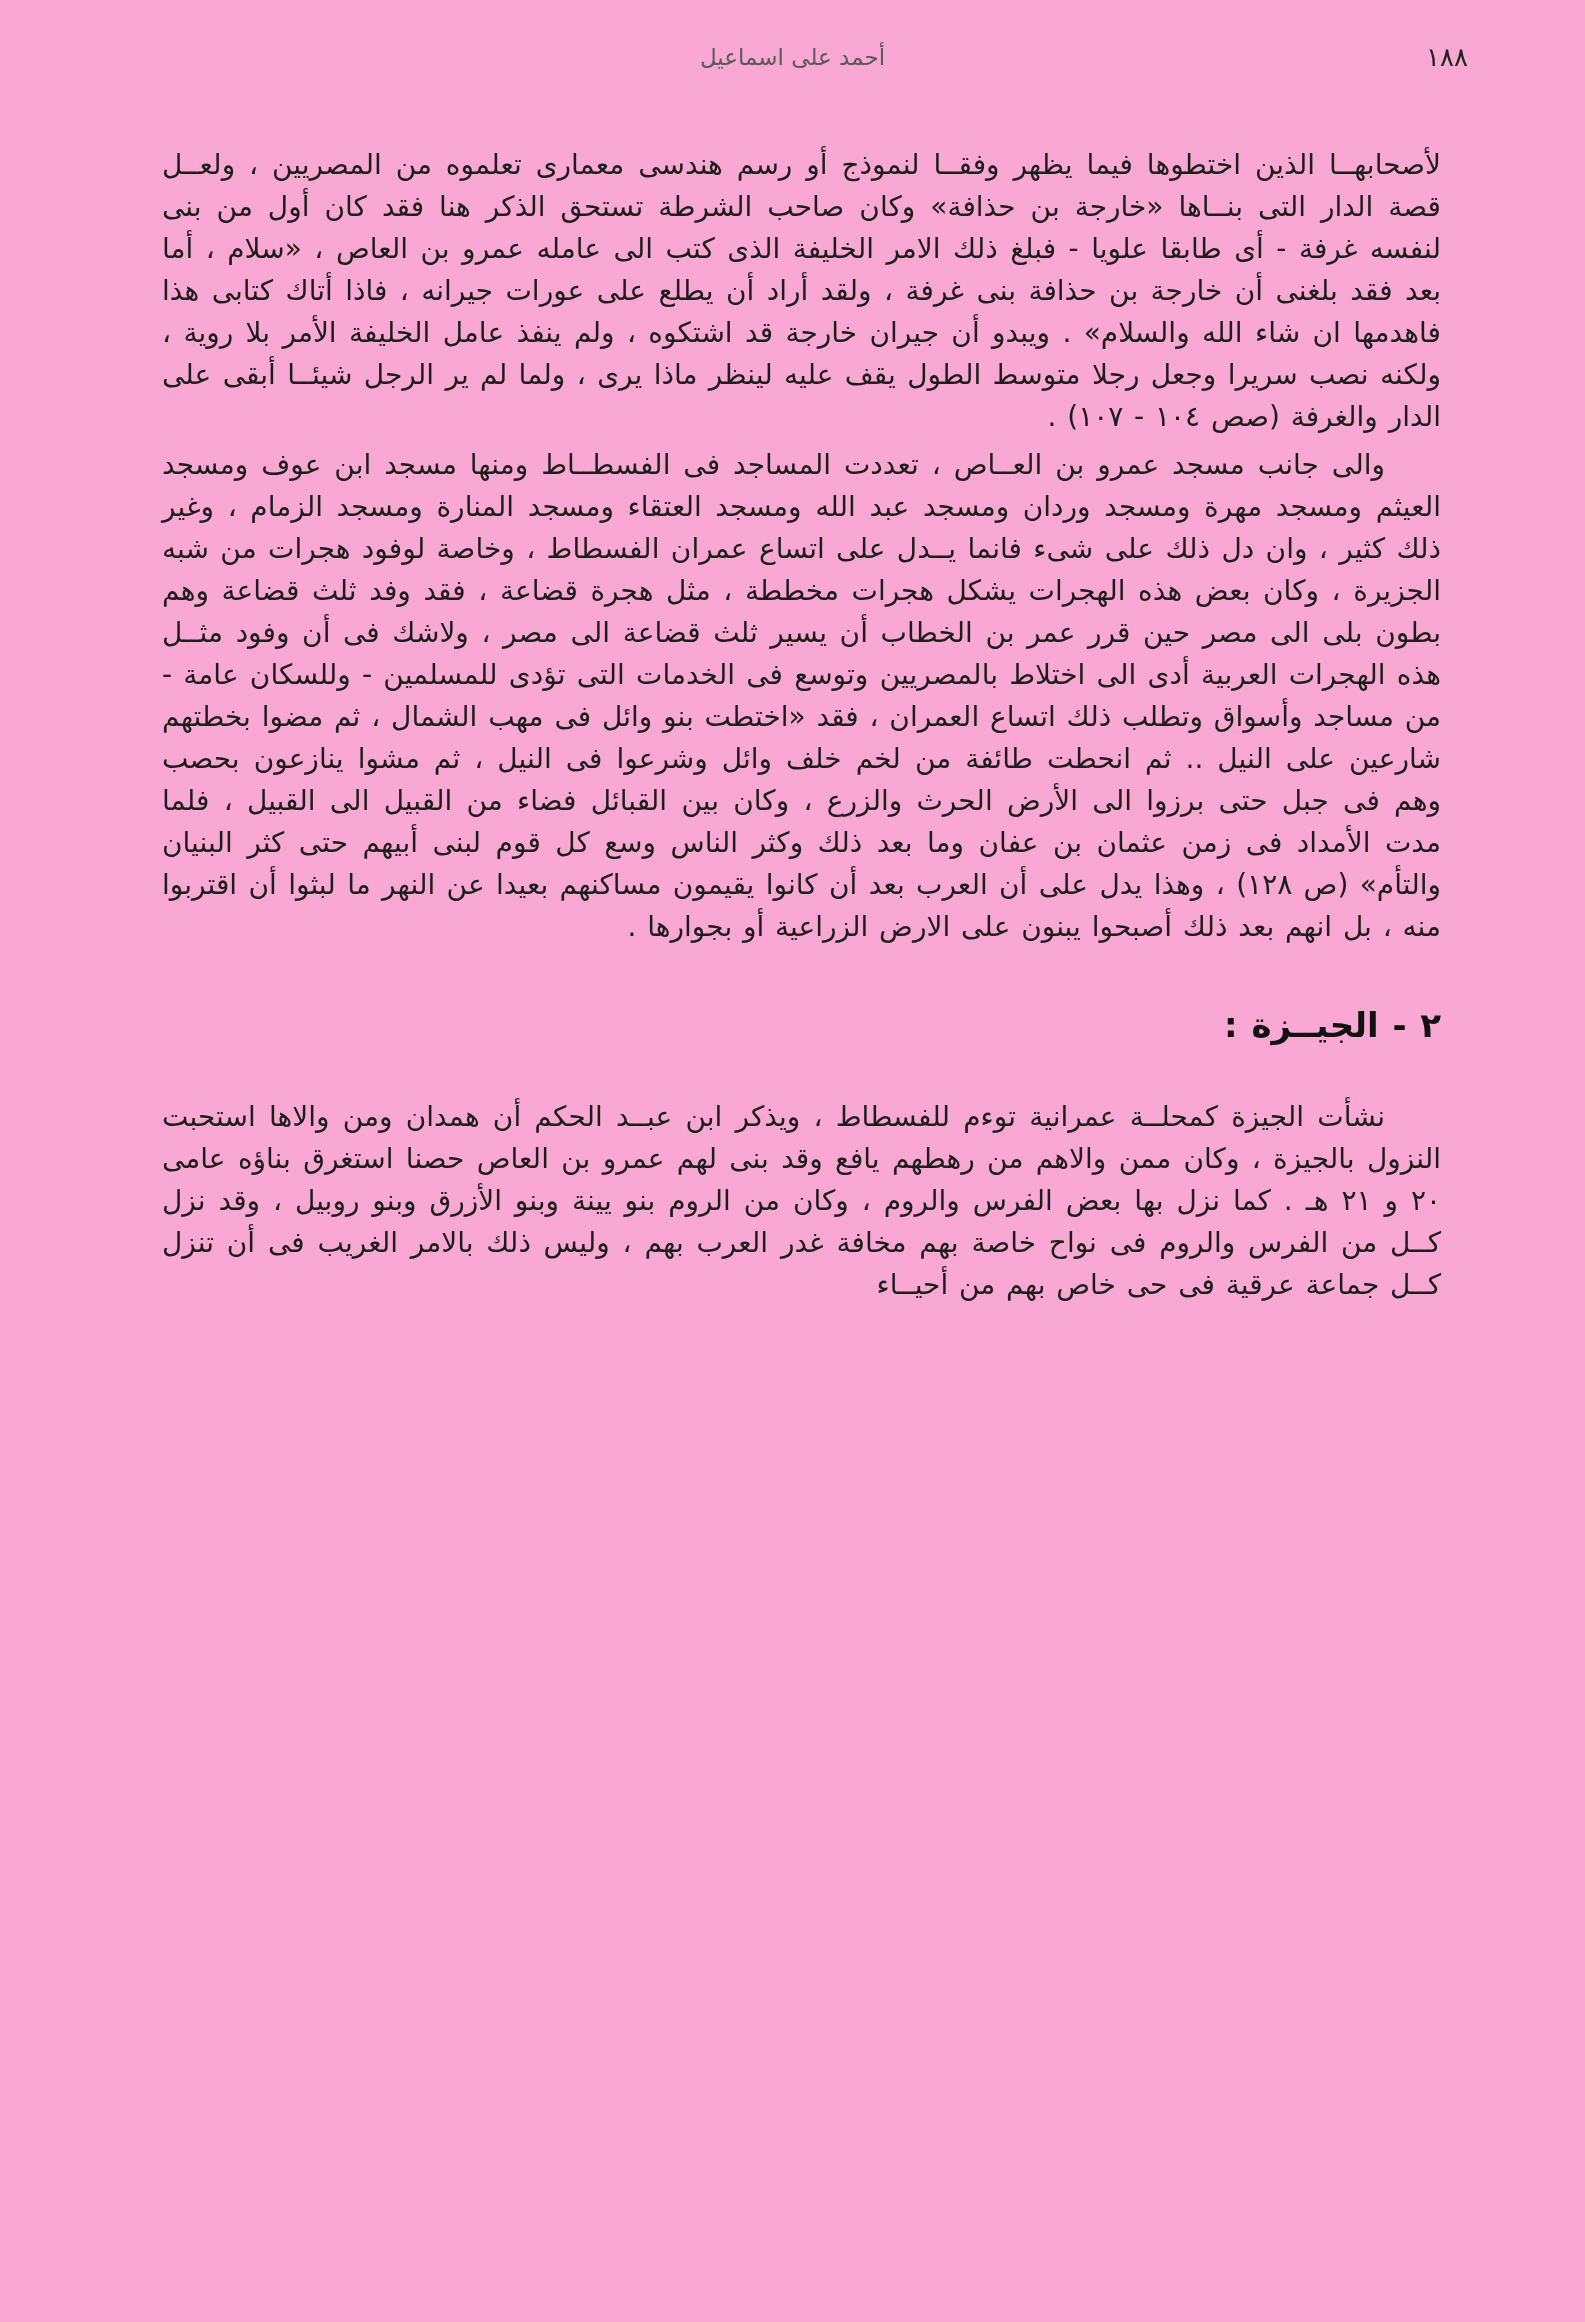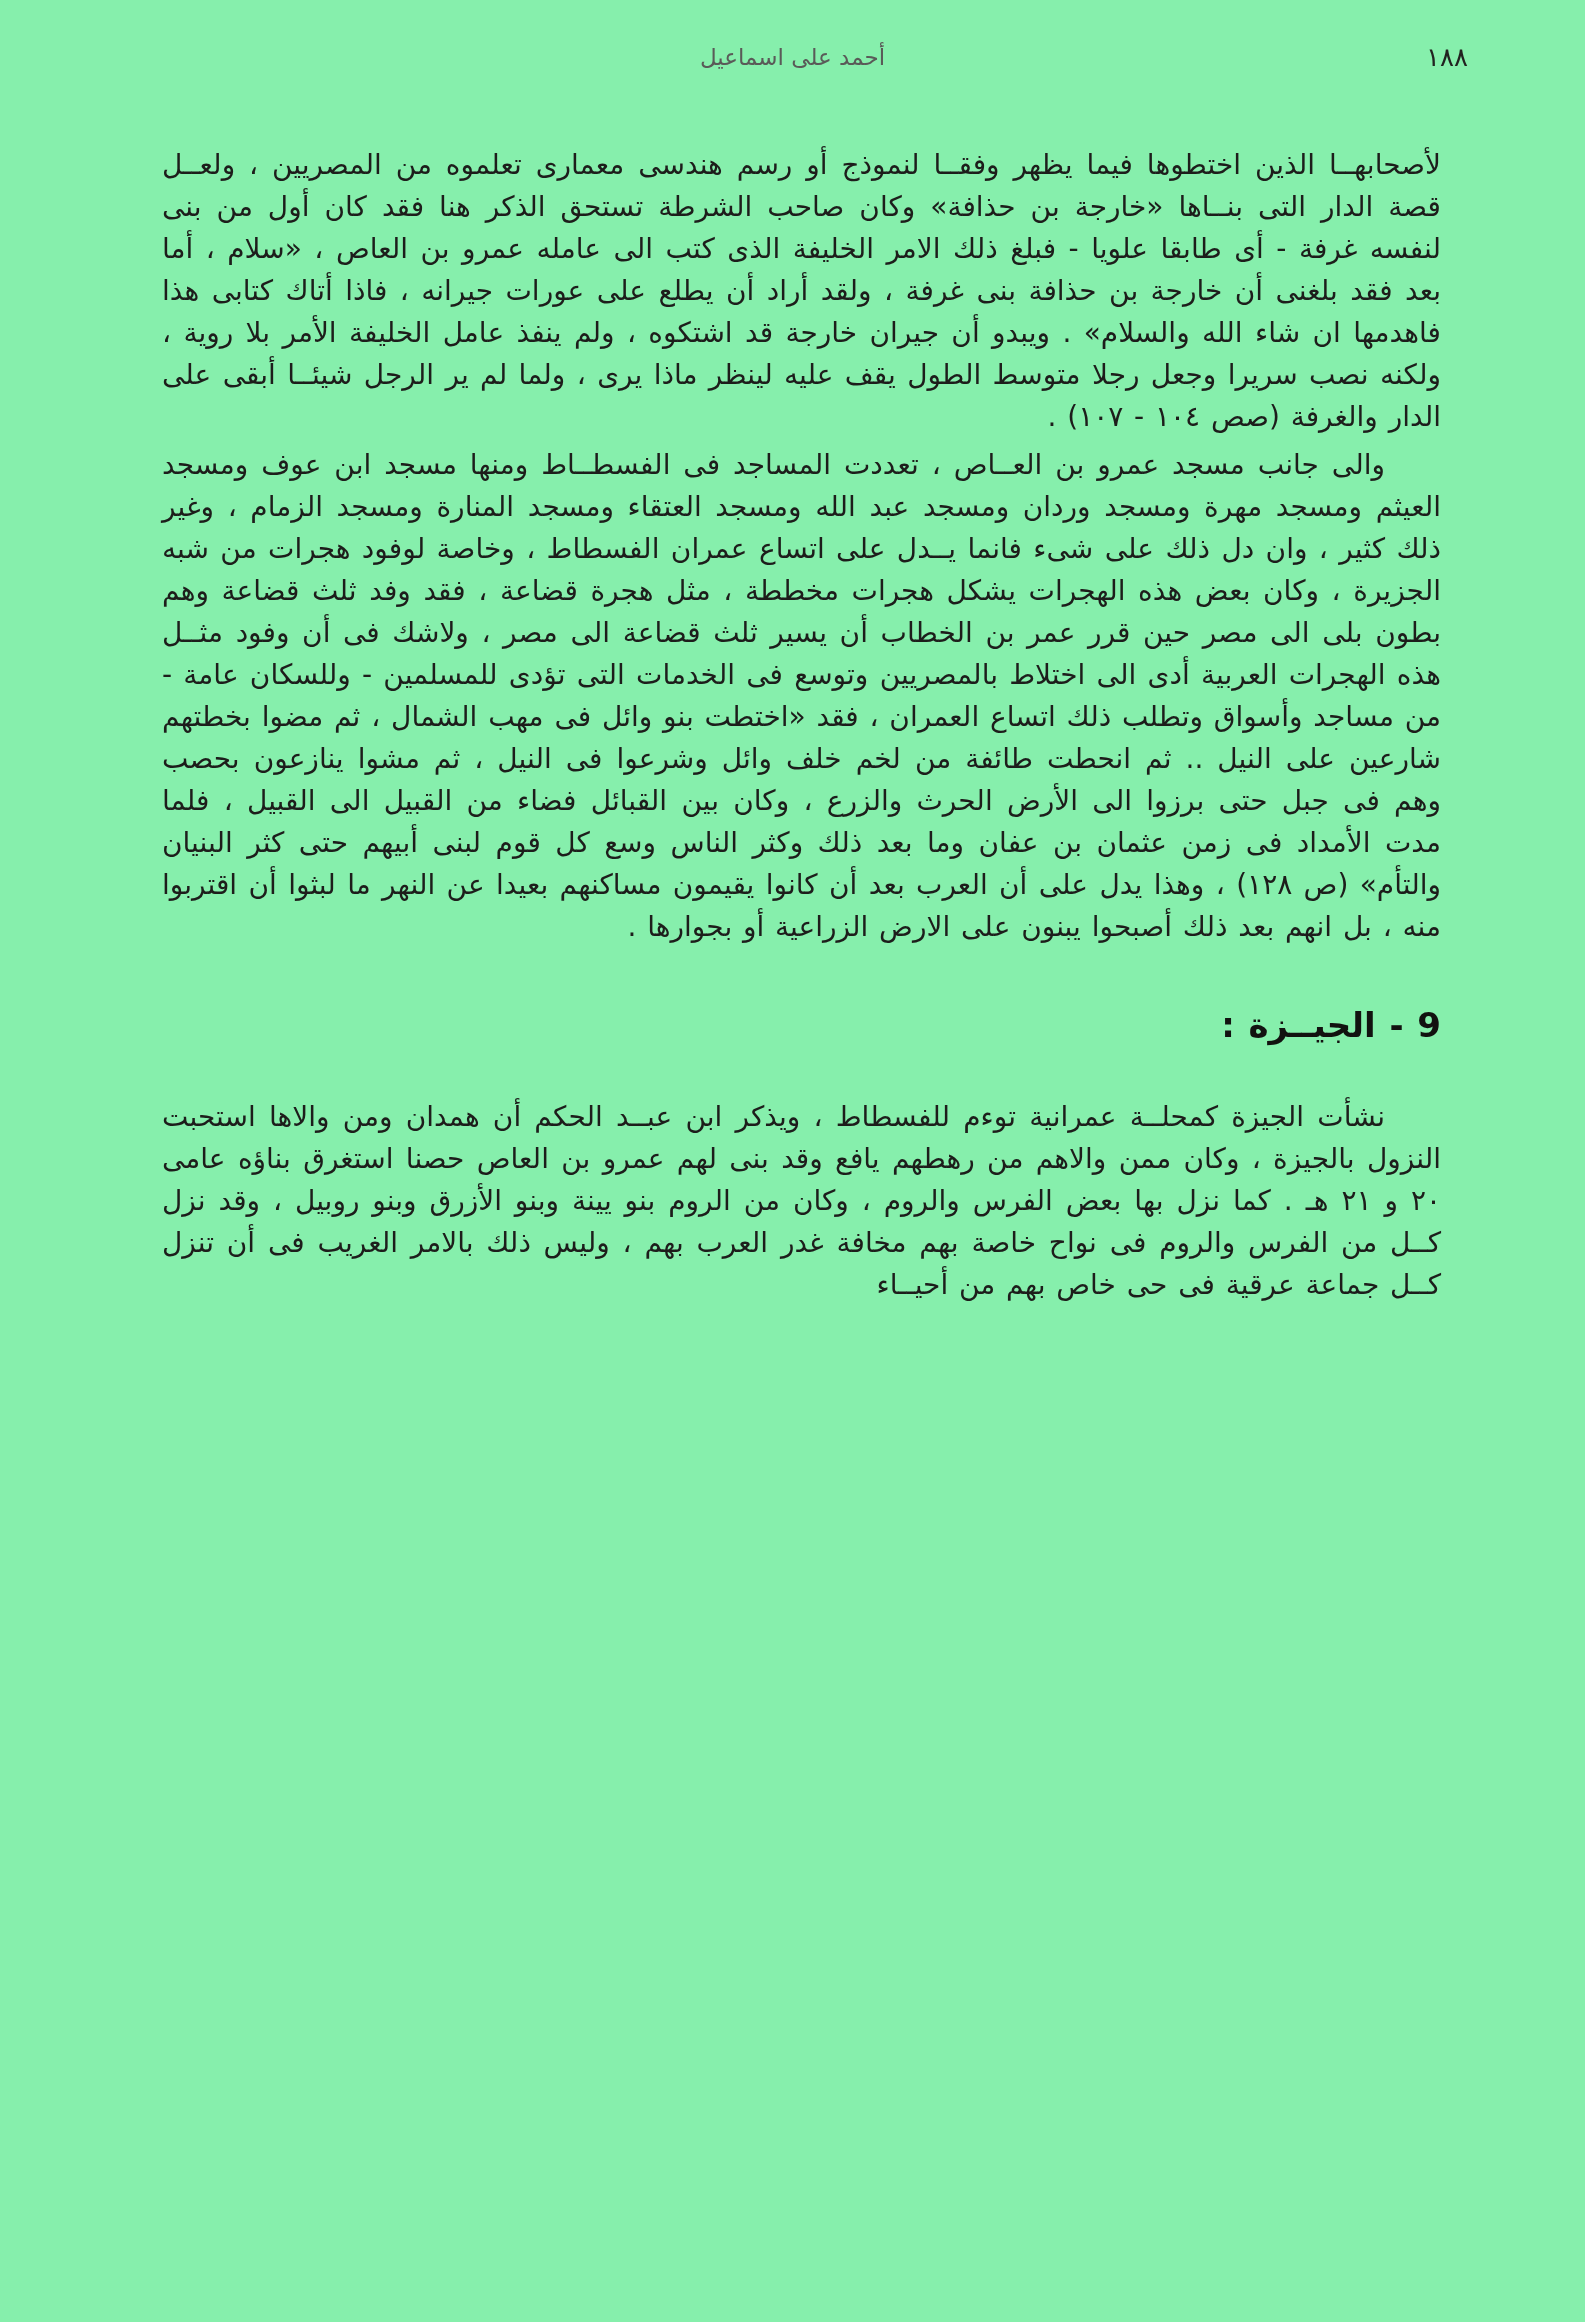--- a/index.html
+++ b/index.html
@@ -4,21 +4,21 @@
 <style>
   html, body {
     margin: 0;
     padding: 0;
     background: #ffffff;
   }
   .page {
     position: relative;
     width: 1585px;
     height: 2323px;
-    background: #86efac;
+    background: #f9a8d4;
     color: #1b1b1b;
     direction: rtl;
     font-family: "DejaVu Sans", sans-serif;
     box-sizing: border-box;
     overflow: hidden;
   }
   .running-head {
     position: absolute;
     top: 44px;
     left: 0;
@@ -70,20 +70,20 @@
   <div class="running-head">أحمد على اسماعيل</div>
 
   <div class="page-number">١٨٨</div>
 
   <div class="page-body">
 
     <p class="para">لأصحابهــا الذين اختطوها فيما يظهر وفقــا لنموذج أو رسم هندسى معمارى تعلموه من المصريين ، ولعــل قصة الدار التى بنــاها «خارجة بن حذافة» وكان صاحب الشرطة تستحق الذكر هنا فقد كان أول من بنى لنفسه غرفة - أى طابقا علويا - فبلغ ذلك الامر الخليفة الذى كتب الى عامله عمرو بن العاص ، «سلام ، أما بعد فقد بلغنى أن خارجة بن حذافة بنى غرفة ، ولقد أراد أن يطلع على عورات جيرانه ، فاذا أتاك كتابى هذا فاهدمها ان شاء الله والسلام» . ويبدو أن جيران خارجة قد اشتكوه ، ولم ينفذ عامل الخليفة الأمر بلا روية ، ولكنه نصب سريرا وجعل رجلا متوسط الطول يقف عليه لينظر ماذا يرى ، ولما لم ير الرجل شيئــا أبقى على الدار والغرفة (صص ١٠٤ - ١٠٧) .</p>
 
     <p class="para indented">والى جانب مسجد عمرو بن العــاص ، تعددت المساجد فى الفسطــاط ومنها مسجد ابن عوف ومسجد العيثم ومسجد مهرة ومسجد وردان ومسجد عبد الله ومسجد العتقاء ومسجد المنارة ومسجد الزمام ، وغير ذلك كثير ، وان دل ذلك على شىء فانما يــدل على اتساع عمران الفسطاط ، وخاصة لوفود هجرات من شبه الجزيرة ، وكان بعض هذه الهجرات يشكل هجرات مخططة ، مثل هجرة قضاعة ، فقد وفد ثلث قضاعة وهم بطون بلى الى مصر حين قرر عمر بن الخطاب أن يسير ثلث قضاعة الى مصر ، ولاشك فى أن وفود مثــل هذه الهجرات العربية أدى الى اختلاط بالمصريين وتوسع فى الخدمات التى تؤدى للمسلمين - وللسكان عامة - من مساجد وأسواق وتطلب ذلك اتساع العمران ، فقد «اختطت بنو وائل فى مهب الشمال ، ثم مضوا بخطتهم شارعين على النيل .. ثم انحطت طائفة من لخم خلف وائل وشرعوا فى النيل ، ثم مشوا ينازعون بحصب وهم فى جبل حتى برزوا الى الأرض الحرث والزرع ، وكان بين القبائل فضاء من القبيل الى القبيل ، فلما مدت الأمداد فى زمن عثمان بن عفان وما بعد ذلك وكثر الناس وسع كل قوم لبنى أبيهم حتى كثر البنيان والتأم» (ص ١٢٨) ، وهذا يدل على أن العرب بعد أن كانوا يقيمون مساكنهم بعيدا عن النهر ما لبثوا أن اقتربوا منه ، بل انهم بعد ذلك أصبحوا يبنون على الارض الزراعية أو بجوارها .</p>
 
-    <h2 class="section-heading">9 - الجيــزة :</h2>
+    <h2 class="section-heading">٢ - الجيــزة :</h2>
 
     <p class="para indented">نشأت الجيزة كمحلــة عمرانية توءم للفسطاط ، ويذكر ابن عبــد الحكم أن همدان ومن والاها استحبت النزول بالجيزة ، وكان ممن والاهم من رهطهم يافع وقد بنى لهم عمرو بن العاص حصنا استغرق بناؤه عامى ٢٠ و ٢١ هـ . كما نزل بها بعض الفرس والروم ، وكان من الروم بنو يينة وبنو الأزرق وبنو روبيل ، وقد نزل كــل من الفرس والروم فى نواح خاصة بهم مخافة غدر العرب بهم ، وليس ذلك بالامر الغريب فى أن تنزل كــل جماعة عرقية فى حى خاص بهم من أحيــاء</p>
 
   </div>
 
 </div>
 
 
 </body></html>

